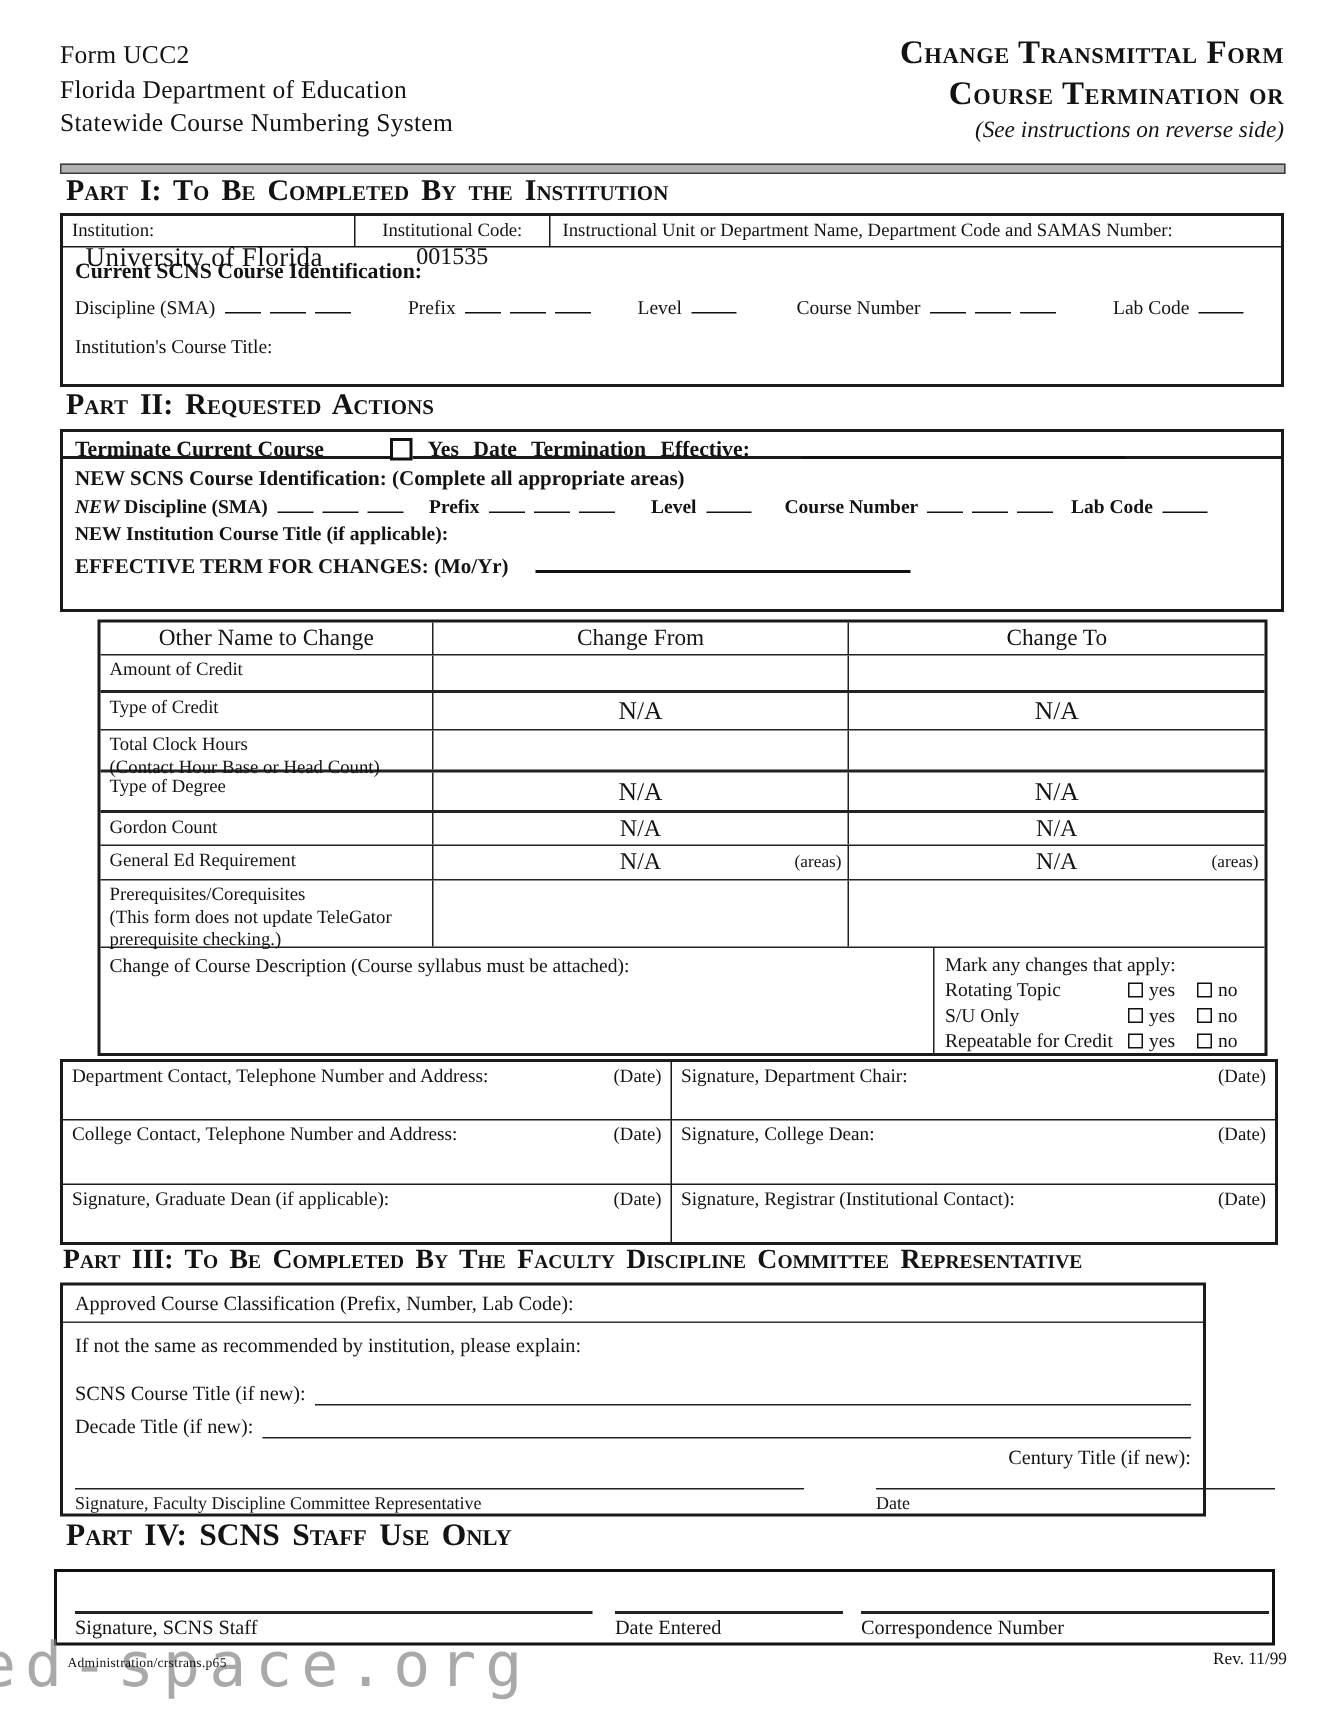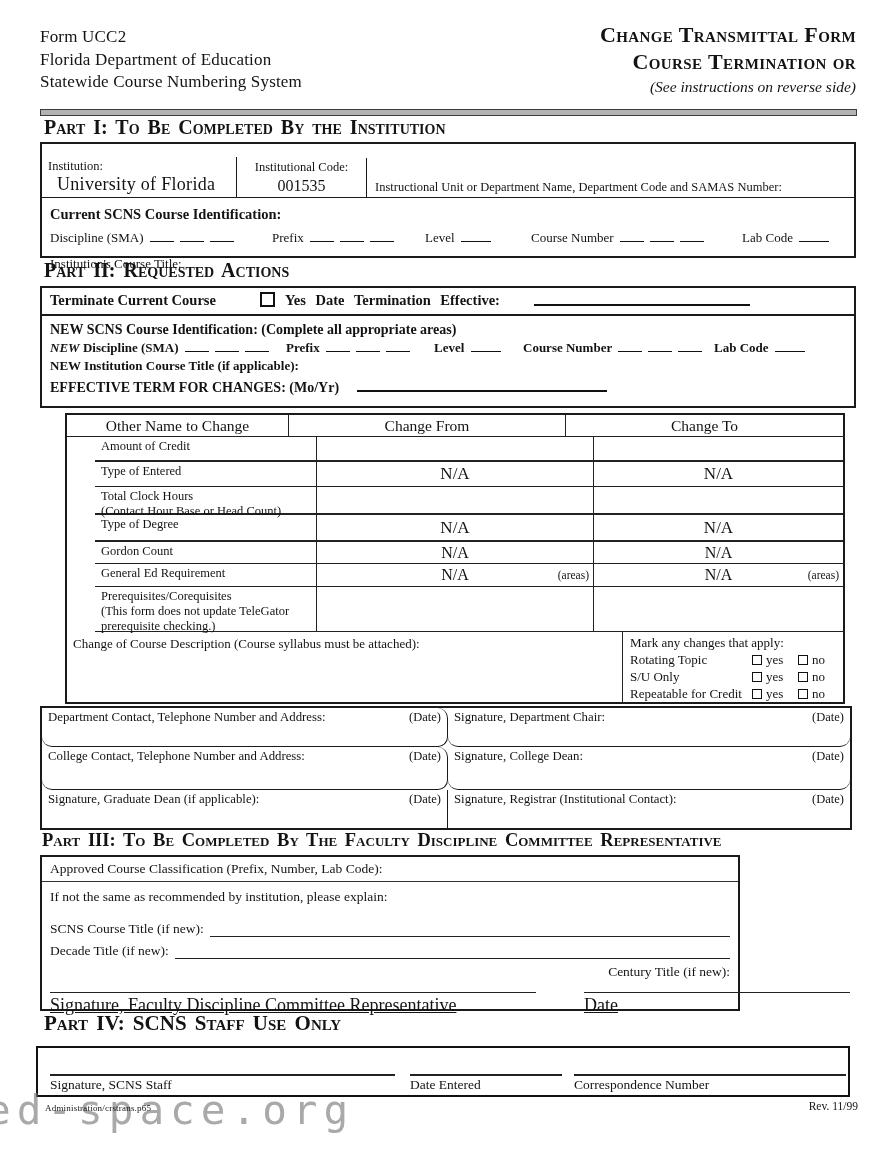--- a/index.html
+++ b/index.html
@@ -19,81 +19,81 @@
   .graybar { left:40px; top:109px; width:817px; height:7px; background:#b2b2b2; border:1px solid #3c3c3c; }
 
   .part-title { font-weight:bold; font-variant:small-caps; word-spacing:3px; white-space:nowrap; }
   #p1-title { left:44px; top:116px; font-size:20px; }
   #p2-title { left:44px; top:259px; font-size:20px; }
   #p3-title { left:42px; top:830px; font-size:18.5px; }
   #p4-title { left:44px; top:1011px; font-size:21px; }
 
   
   .p1-box { left:40px; top:142px; width:816px; height:116px; border:2px solid #1a1a1a; }
-  .p1-row1 { display:flex; height:54px; border-bottom:1.5px solid #1a1a1a;align-items:flex-end; }
+  .p1-row1 { display:flex; height:21px; border-bottom:1.5px solid #1a1a1a; }
   .p1-c1 { width:195px; border-right:1.5px solid #1a1a1a; padding:2px 6px; }
   .p1-c2 { width:130px; border-right:1.5px solid #1a1a1a; padding:2px 2px; text-align:center; }
   .p1-c3 { flex:1; padding:2px 8px; }
   .lab { font-size:12.5px; }
   .inst-val { font-size:18px; padding-left:9px; margin-top:0px; letter-spacing:0.3px; }
   .code-val { font-size:16px; margin-top:2px; }
   .p1-current { margin:8px 0 0 8px; font-weight:bold; font-size:14.5px; }
   .idrow { position:relative; height:21px; margin-top:7px; font-size:13px; white-space:nowrap; }
   .bk { display:inline-block; border-bottom:1.5px solid #111; width:24px; height:12px; margin:0 3px; }
   .bk-sm { width:30px; }
   .p1-ctl { margin:5px 0 0 8px; font-size:13px; }
 
   
   .p2-box { left:40px; top:286px; width:816px; height:122px; border:2px solid #1a1a1a; }
-  .p2-trow { position:relative; height:28px; border-bottom:2px solid #1a1a1a; font-weight:bold; font-size:14.5px; }
+  .p2-trow { position:relative; height:18px; border-bottom:2px solid #1a1a1a; font-weight:bold; font-size:14.5px; }
   .p2-body { position:relative; height:92px; font-weight:bold; }
   .cbx { display:inline-block; border:2px solid #111; background:#fff; }
   .cbx-lg { width:15px; height:15px; }
   .cbx-sm { width:10px; height:10px; border-width:1.7px; }
   .ws { word-spacing:6px; }
   .fillline { display:inline-block; border-bottom:2px solid #111; height:12px; }
 
   
   .tbl { left:65px; top:413px; width:780px; border:2px solid #1a1a1a; font-size:12.5px; }
   .t-hrow { display:flex; height:22px; border-bottom:1px solid #222; font-size:15.5px; }
   .t-hc { display:flex; align-items:center; justify-content:center; }
   .tc1 { width:222px; border-right:1px solid #222; }
   .tc2 { width:277px; border-right:1px solid #222; }
   .tc3 { flex:1; }
-  .t-row { display:flex; border-bottom:1px solid #222;margin-left:28px; }
+  .t-row { display:flex; border-bottom:1px solid #222; }
   .t-row.thick { border-bottom-width:2px; }
   .t-row:last-child { border-bottom:none; }
   .t-lab { padding:2px 4px 0 6px; line-height:1.18; }
   .t-val { position:relative; display:flex; align-items:center; justify-content:center; font-size:17px; }
   .areas { position:absolute; right:4px; top:5px; font-size:11.5px; }
   .t-desc { display:flex; height:70px; }
   .t-desc-l { width:556px; border-right:1px solid #222; padding:4px 6px; font-size:13px; }
   .t-desc-r { flex:1; padding:3px 5px 0 7px; font-size:13px; }
   .mc-row { display:flex; align-items:center; height:16px; margin-top:1px; }
   .mc-lab { flex:1; }
   .mc-grp { display:flex; align-items:center; width:46px; }
   .mc-grp:last-child { width:40px; }
   .mc-grp .cbx-sm { margin-right:4px; }
 
   
   .sig-grid { left:40px; top:706px; width:812px; height:124px; border:2px solid #1a1a1a;
     display:grid; grid-template-columns:406px 1fr; grid-template-rows:39px 43px 1fr; }
   .sg-cell { padding:2px 6px; display:flex; justify-content:space-between; align-items:flex-start; font-size:12.8px; }
-  .sg-b { border-bottom:1.5px solid #1a1a1a;border-radius:10px; }
+  .sg-b { border-bottom:1.5px solid #1a1a1a; }
   .sg-r { border-right:1.5px solid #1a1a1a; }
   .sg-date { font-size:12.5px; margin-left:6px; white-space:nowrap; }
 
   
-  .p3-box { left:40px; top:855px; width:700px; height:156px; border:2px solid #1a1a1a; position:absolute; }
+  .p3-box { left:40px; top:855px; width:764px; height:156px; border:2px solid #1a1a1a; position:absolute; }
   .p3-approved { height:25px; border-bottom:1px solid #333; padding:4px 8px; font-size:13.5px; }
   .p3-explain { position:absolute; left:8px; top:32px; font-size:13.5px; }
   .p3-line { position:absolute; left:8px; right:8px; display:flex; align-items:flex-end; font-size:13.5px; }
   .p3-line .fl { flex:1; border-bottom:1.5px solid #222; height:15px; margin-left:6px; }
   .p3-sigline { position:absolute; border-bottom:1.5px solid #222; }
-  .p3-siglab { position:absolute; font-size:18px;text-decoration:underline; }
+  .p3-siglab { position:absolute; font-size:12px; }
 
   
   .p4-box { left:36px; top:1046px; width:814px; height:51px; border:2.5px solid #111; position:absolute; }
   .p4-line { position:absolute; top:26px; border-bottom:2px solid #222; }
   .p4-lab { position:absolute; top:29px; font-size:13.5px; }
 
   
   .file-ref { left:45px; top:1103px; font-size:9px; letter-spacing:0.2px; z-index:6; }
   .rev { right:34px; top:1100px; font-size:11.5px; z-index:6; }
   .watermark { left:-14px; top:1086px; font-family:"DejaVu Sans Mono", monospace;
@@ -184,21 +184,21 @@
     <div class="tc3 t-hc">Change To</div>
   </div>
 
   <div class="t-row thick" style="height:25px;">
     <div class="tc1 t-lab">Amount of Credit</div>
     <div class="tc2 t-val"></div>
     <div class="tc3 t-val"></div>
   </div>
 
   <div class="t-row" style="height:25px;">
-    <div class="tc1 t-lab">Type of Entered</div>
+    <div class="tc1 t-lab">Type of Credit</div>
     <div class="tc2 t-val">N/A</div>
     <div class="tc3 t-val">N/A</div>
   </div>
 
   <div class="t-row thick" style="height:28px;">
     <div class="tc1 t-lab">
       <div>Total Clock Hours</div>
       <div>(Contact Hour Base or Head Count)</div>
     </div>
     <div class="tc2 t-val"></div>

